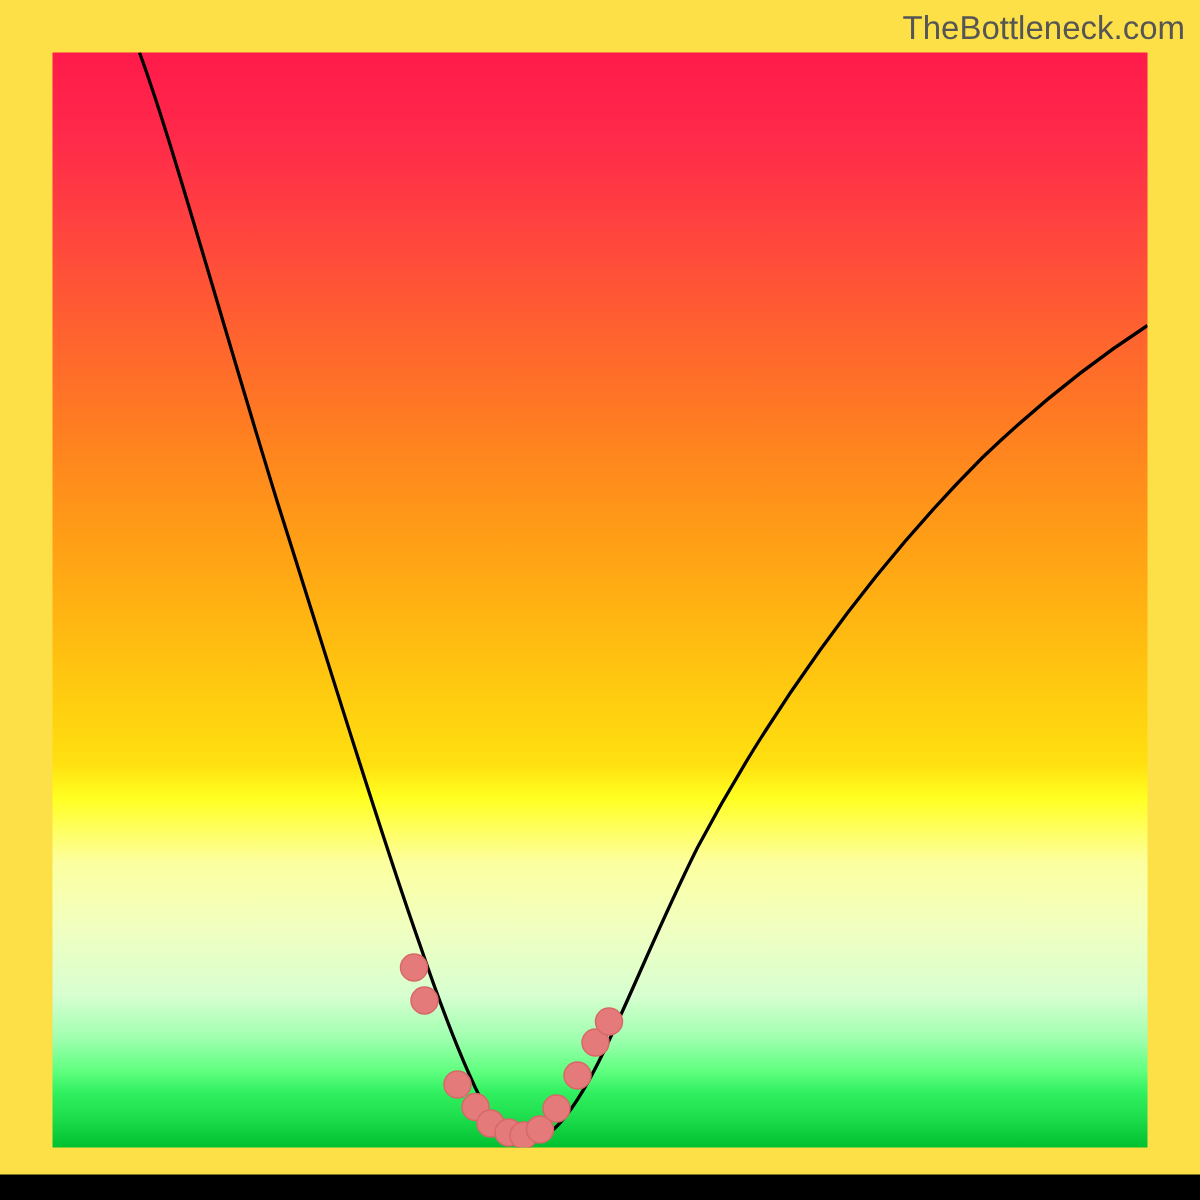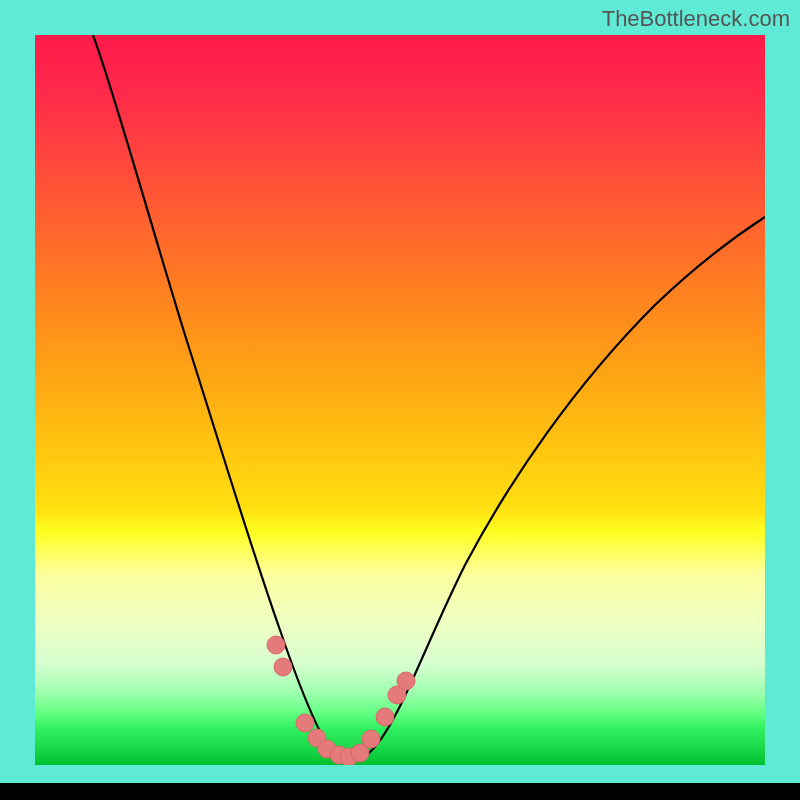--- a/index.html
+++ b/index.html
@@ -8,21 +8,21 @@
     width: 800px;
     height: 800px;
     overflow: hidden;
     background: #000;
     font-family: Arial, sans-serif;
   }
   .chart-container {
     position: relative;
     width: 800px;
     height: 783px;
-    background: #5eead4;
+    background: #fde047;
   }
   .plot-area {
     position: absolute;
     left: 35px;
     top: 35px;
     width: 730px;
     height: 730px;
     background: linear-gradient(to bottom,
       #ff1a4a 0%,
       #ff2a4a 8%,

